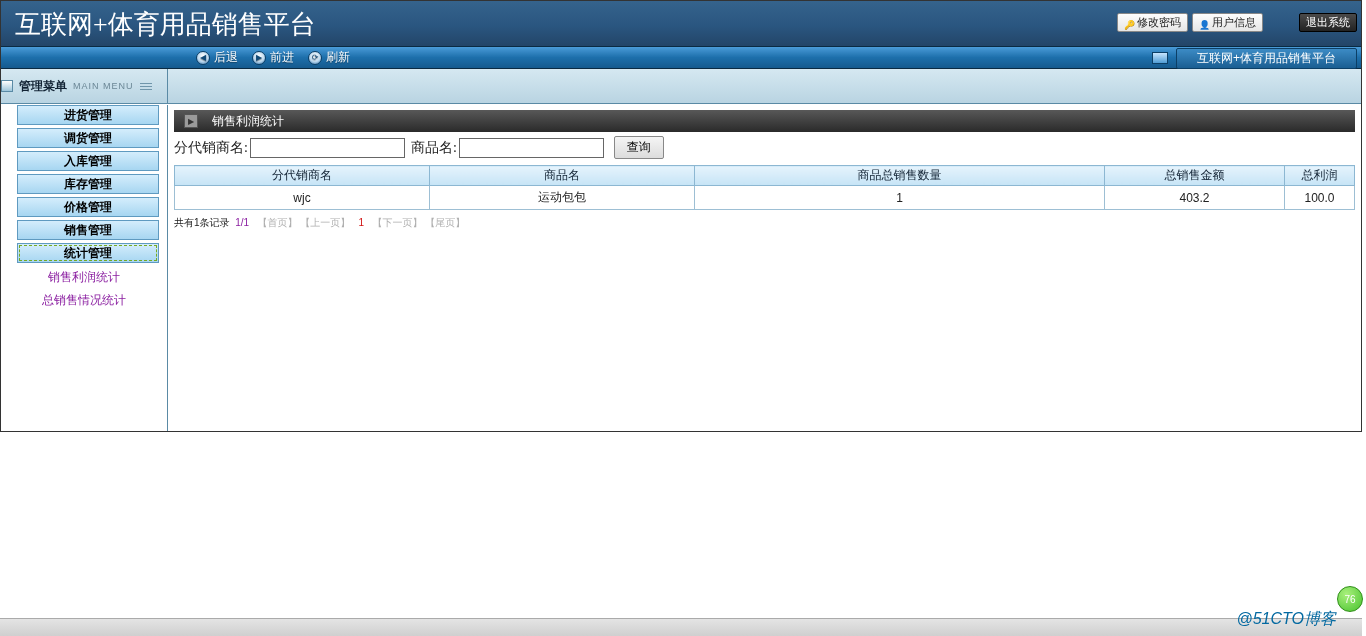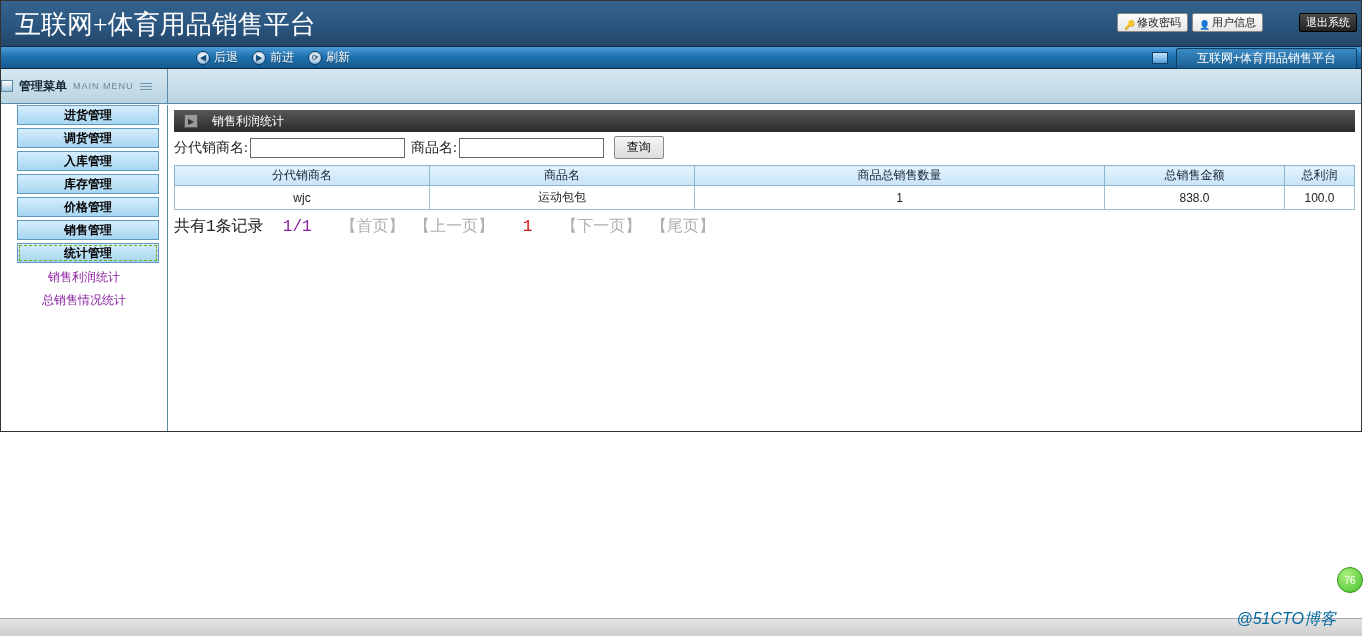--- a/index.html
+++ b/index.html
@@ -44,29 +44,29 @@
   .panel-title .pico{width:14px;height:14px;background:#9a9a9a;border:1px solid #555;display:flex;align-items:center;justify-content:center;color:#333;font-size:8px;}
   .search-row { display:flex; align-items:center; gap:2px; padding:4px 0 6px 0; font-size:14px; color:#222;}
   .search-row label{font-family:"SimSun",serif;}
   .search-row input[type=text]{ border:1px solid #666; height:20px; padding:0 4px; font-size:12px;}
   .inp1{width:155px;}
   .inp2{width:145px; margin-right:8px;}
   .btn-q { background:linear-gradient(to bottom,#f5f5f5,#dcdcdc); border:1px solid #888; border-radius:2px; padding:2px 12px; font-size:12px; cursor:pointer;}
   table.data { width:100%; border-collapse:collapse; font-size:12px;}
   table.data th { background:linear-gradient(to bottom,#e5f3fc,#c6e4f6); border:1px solid #8cb7d2; padding:1px 0; font-weight:normal; color:#123;}
   table.data td { border:1px solid #9dbfd4; padding:3px 0; text-align:center; color:#222;}
-  .pager { padding:6px 0; font-size:16px; font-family:Liberation Mono, monospace; color:#222;}
+  .pager { padding:6px 0; font-size:10px; font-family:Liberation Sans, sans-serif; color:#222;}
   .pager .pp{color:#8a1da0;}
   .pager .dis{color:#b0b0b0;}
   .pager .cur{color:#d01010;}
   
   .btm { position:absolute; left:0; bottom:0; width:1362px; height:18px; background:linear-gradient(to bottom,#e4e4e4,#cfcfcf); border-top:1px solid #aaa;}
   
   .wm { position:absolute; right:30px; bottom:6px; font-size:16px; color:#0369a1; font-style:italic;}
-  .badge { position:absolute; right:-2px; top:566px; width:26px; height:26px; border-radius:50%; background:radial-gradient(circle at 35% 30%,#a9f07c,#47c22e); color:#fff; font-size:10px; display:flex; align-items:center; justify-content:center; border:1px solid #2e8e17;}
+  .badge { position:absolute; right:-2px; top:585px; width:26px; height:26px; border-radius:50%; background:radial-gradient(circle at 35% 30%,#a9f07c,#47c22e); color:#fff; font-size:10px; display:flex; align-items:center; justify-content:center; border:1px solid #2e8e17;}
 </style>
 </head>
 <body>
 
 <div class="app">
 
   <div class="hdr">
     <div class="hdr-title">互联网+体育用品销售平台</div>
     <div class="hdr-tools">
       <button class="hdr-btn">
@@ -159,21 +159,21 @@
           <th>商品总销售数量</th>
           <th>总销售金额</th>
           <th>总利润</th>
         </tr>
           </thead>
         <tbody>
             <tr>
           <td>wjc</td>
           <td>运动包包</td>
           <td>1</td>
-          <td>838.0</td>
+          <td>403.2</td>
           <td>100.0</td>
         </tr>
           </tbody>
       </table>
 
       <div class="pager">
         <span>共有1条记录</span>&nbsp;
         <span class="pp">1/1</span>&nbsp;&nbsp;
         <span class="dis">【首页】</span>
         <span class="dis">【上一页】</span>&nbsp;&nbsp;

